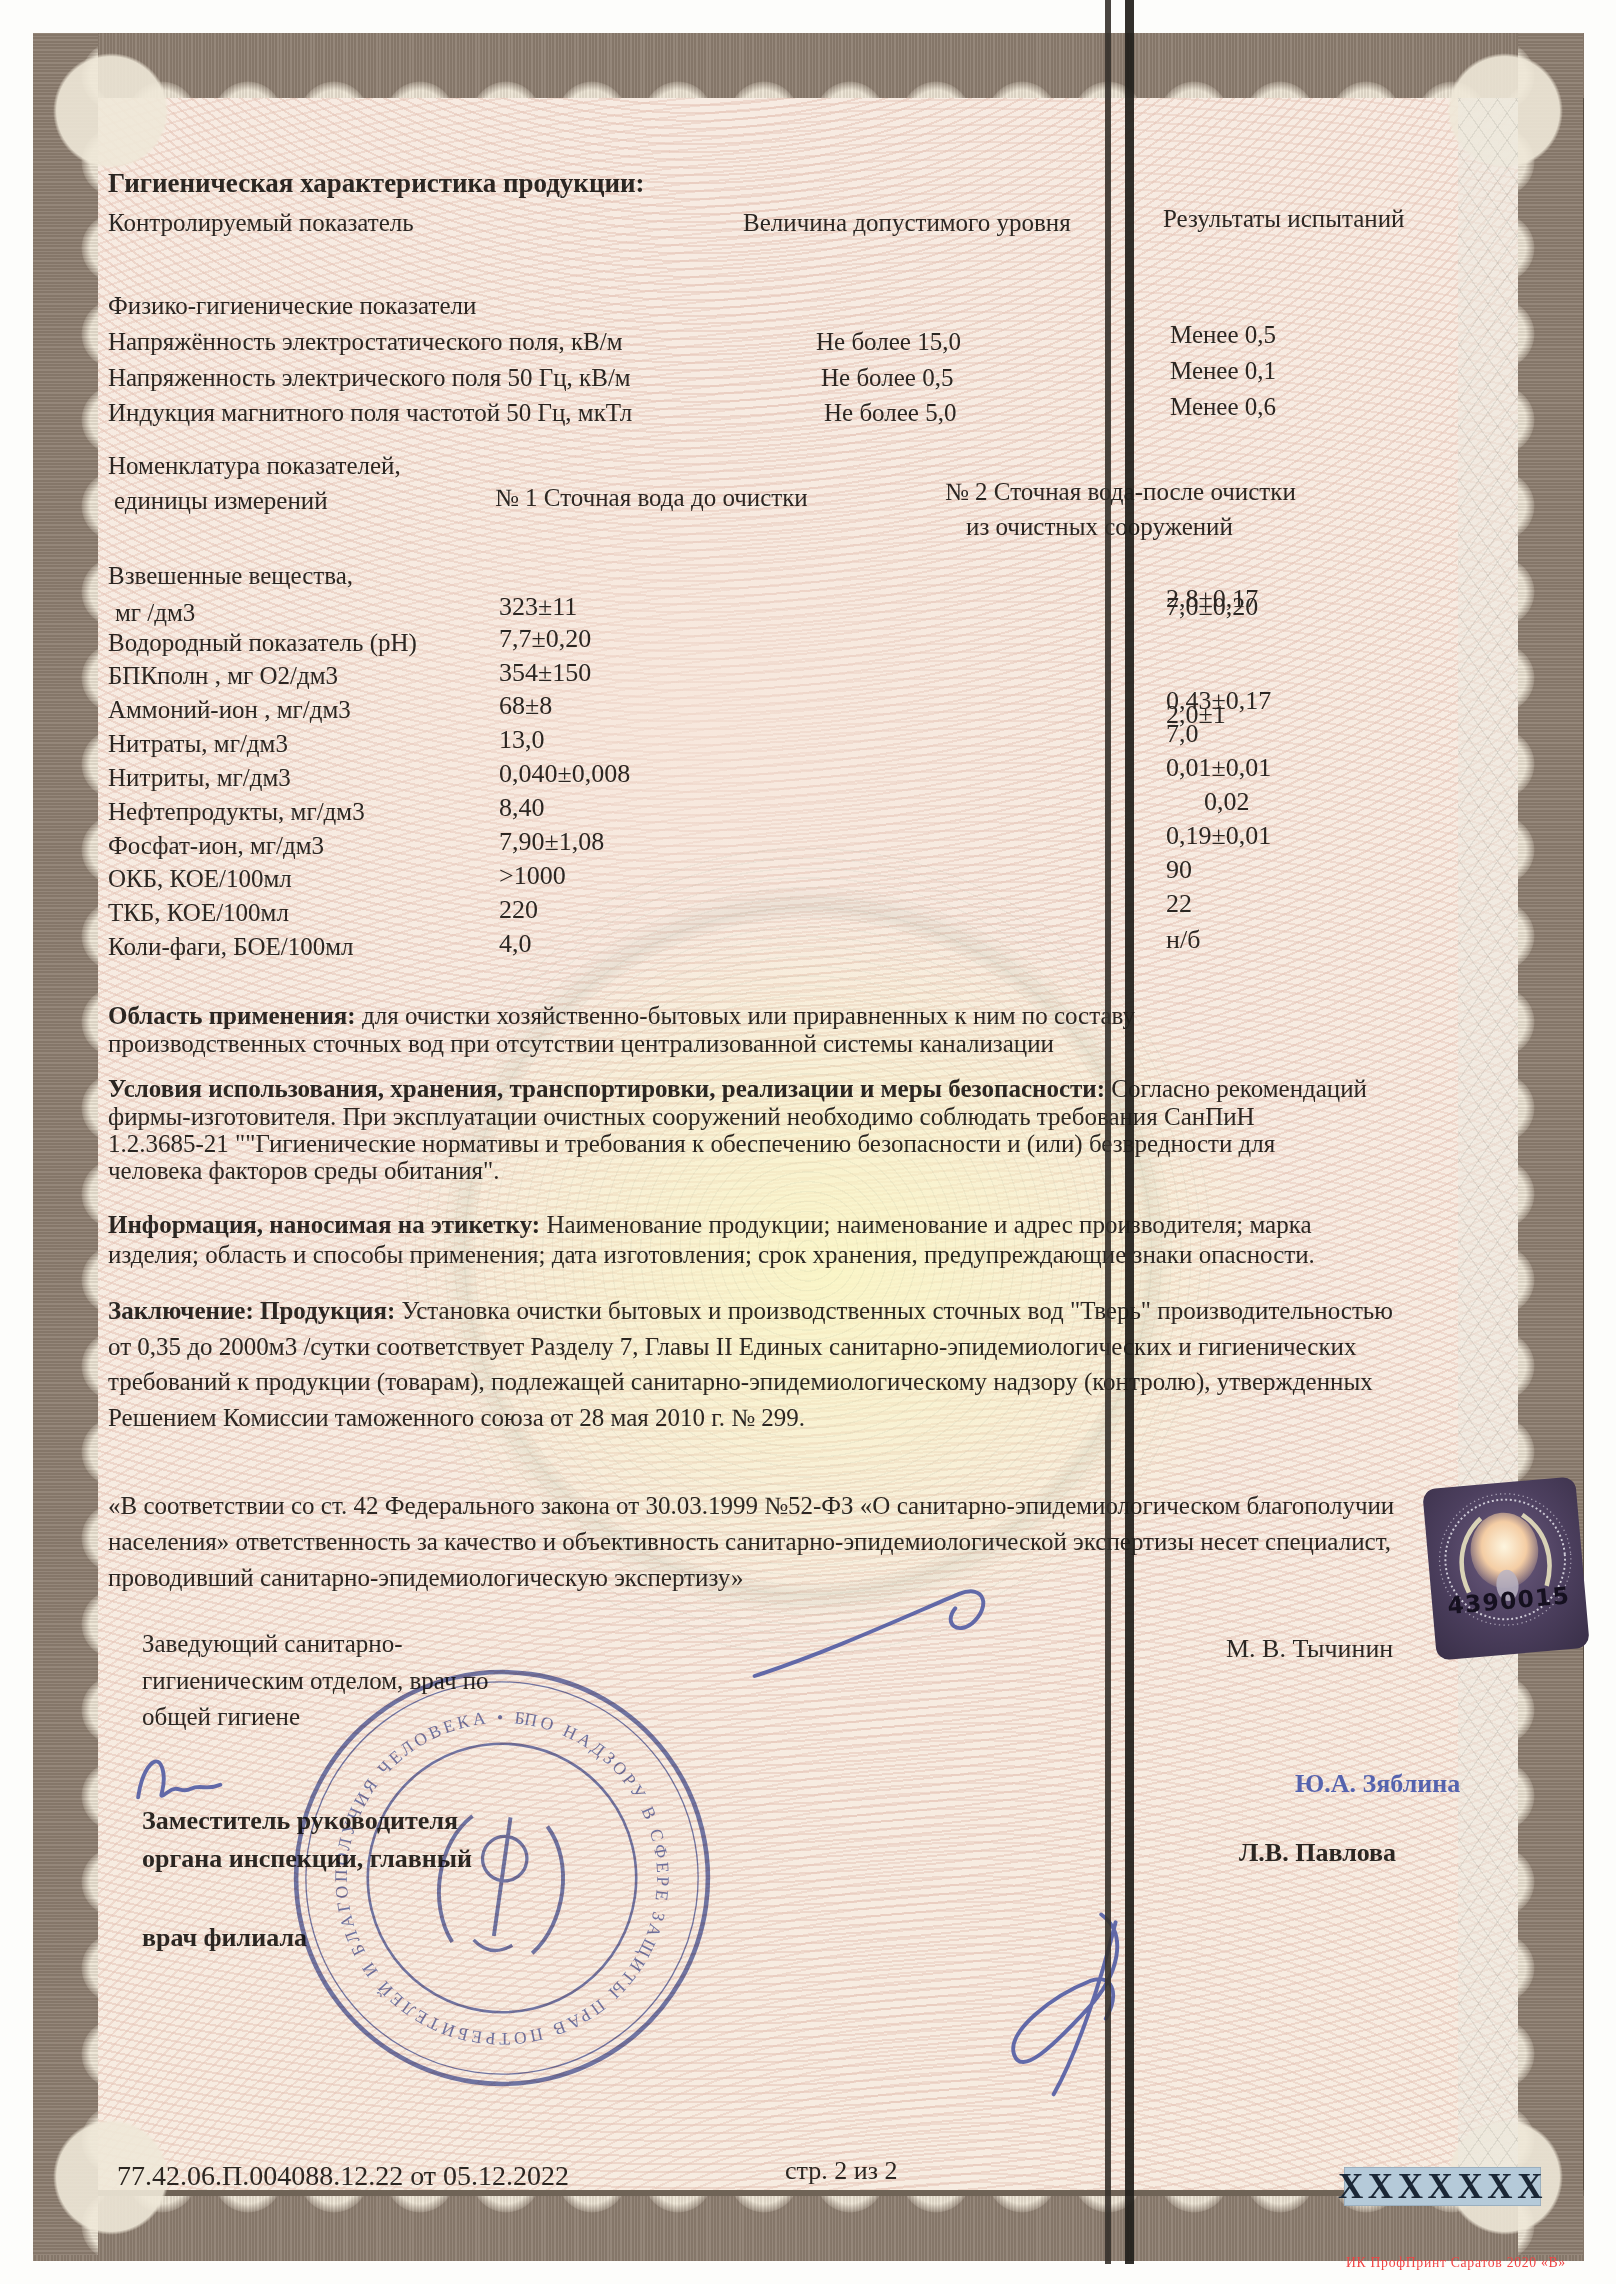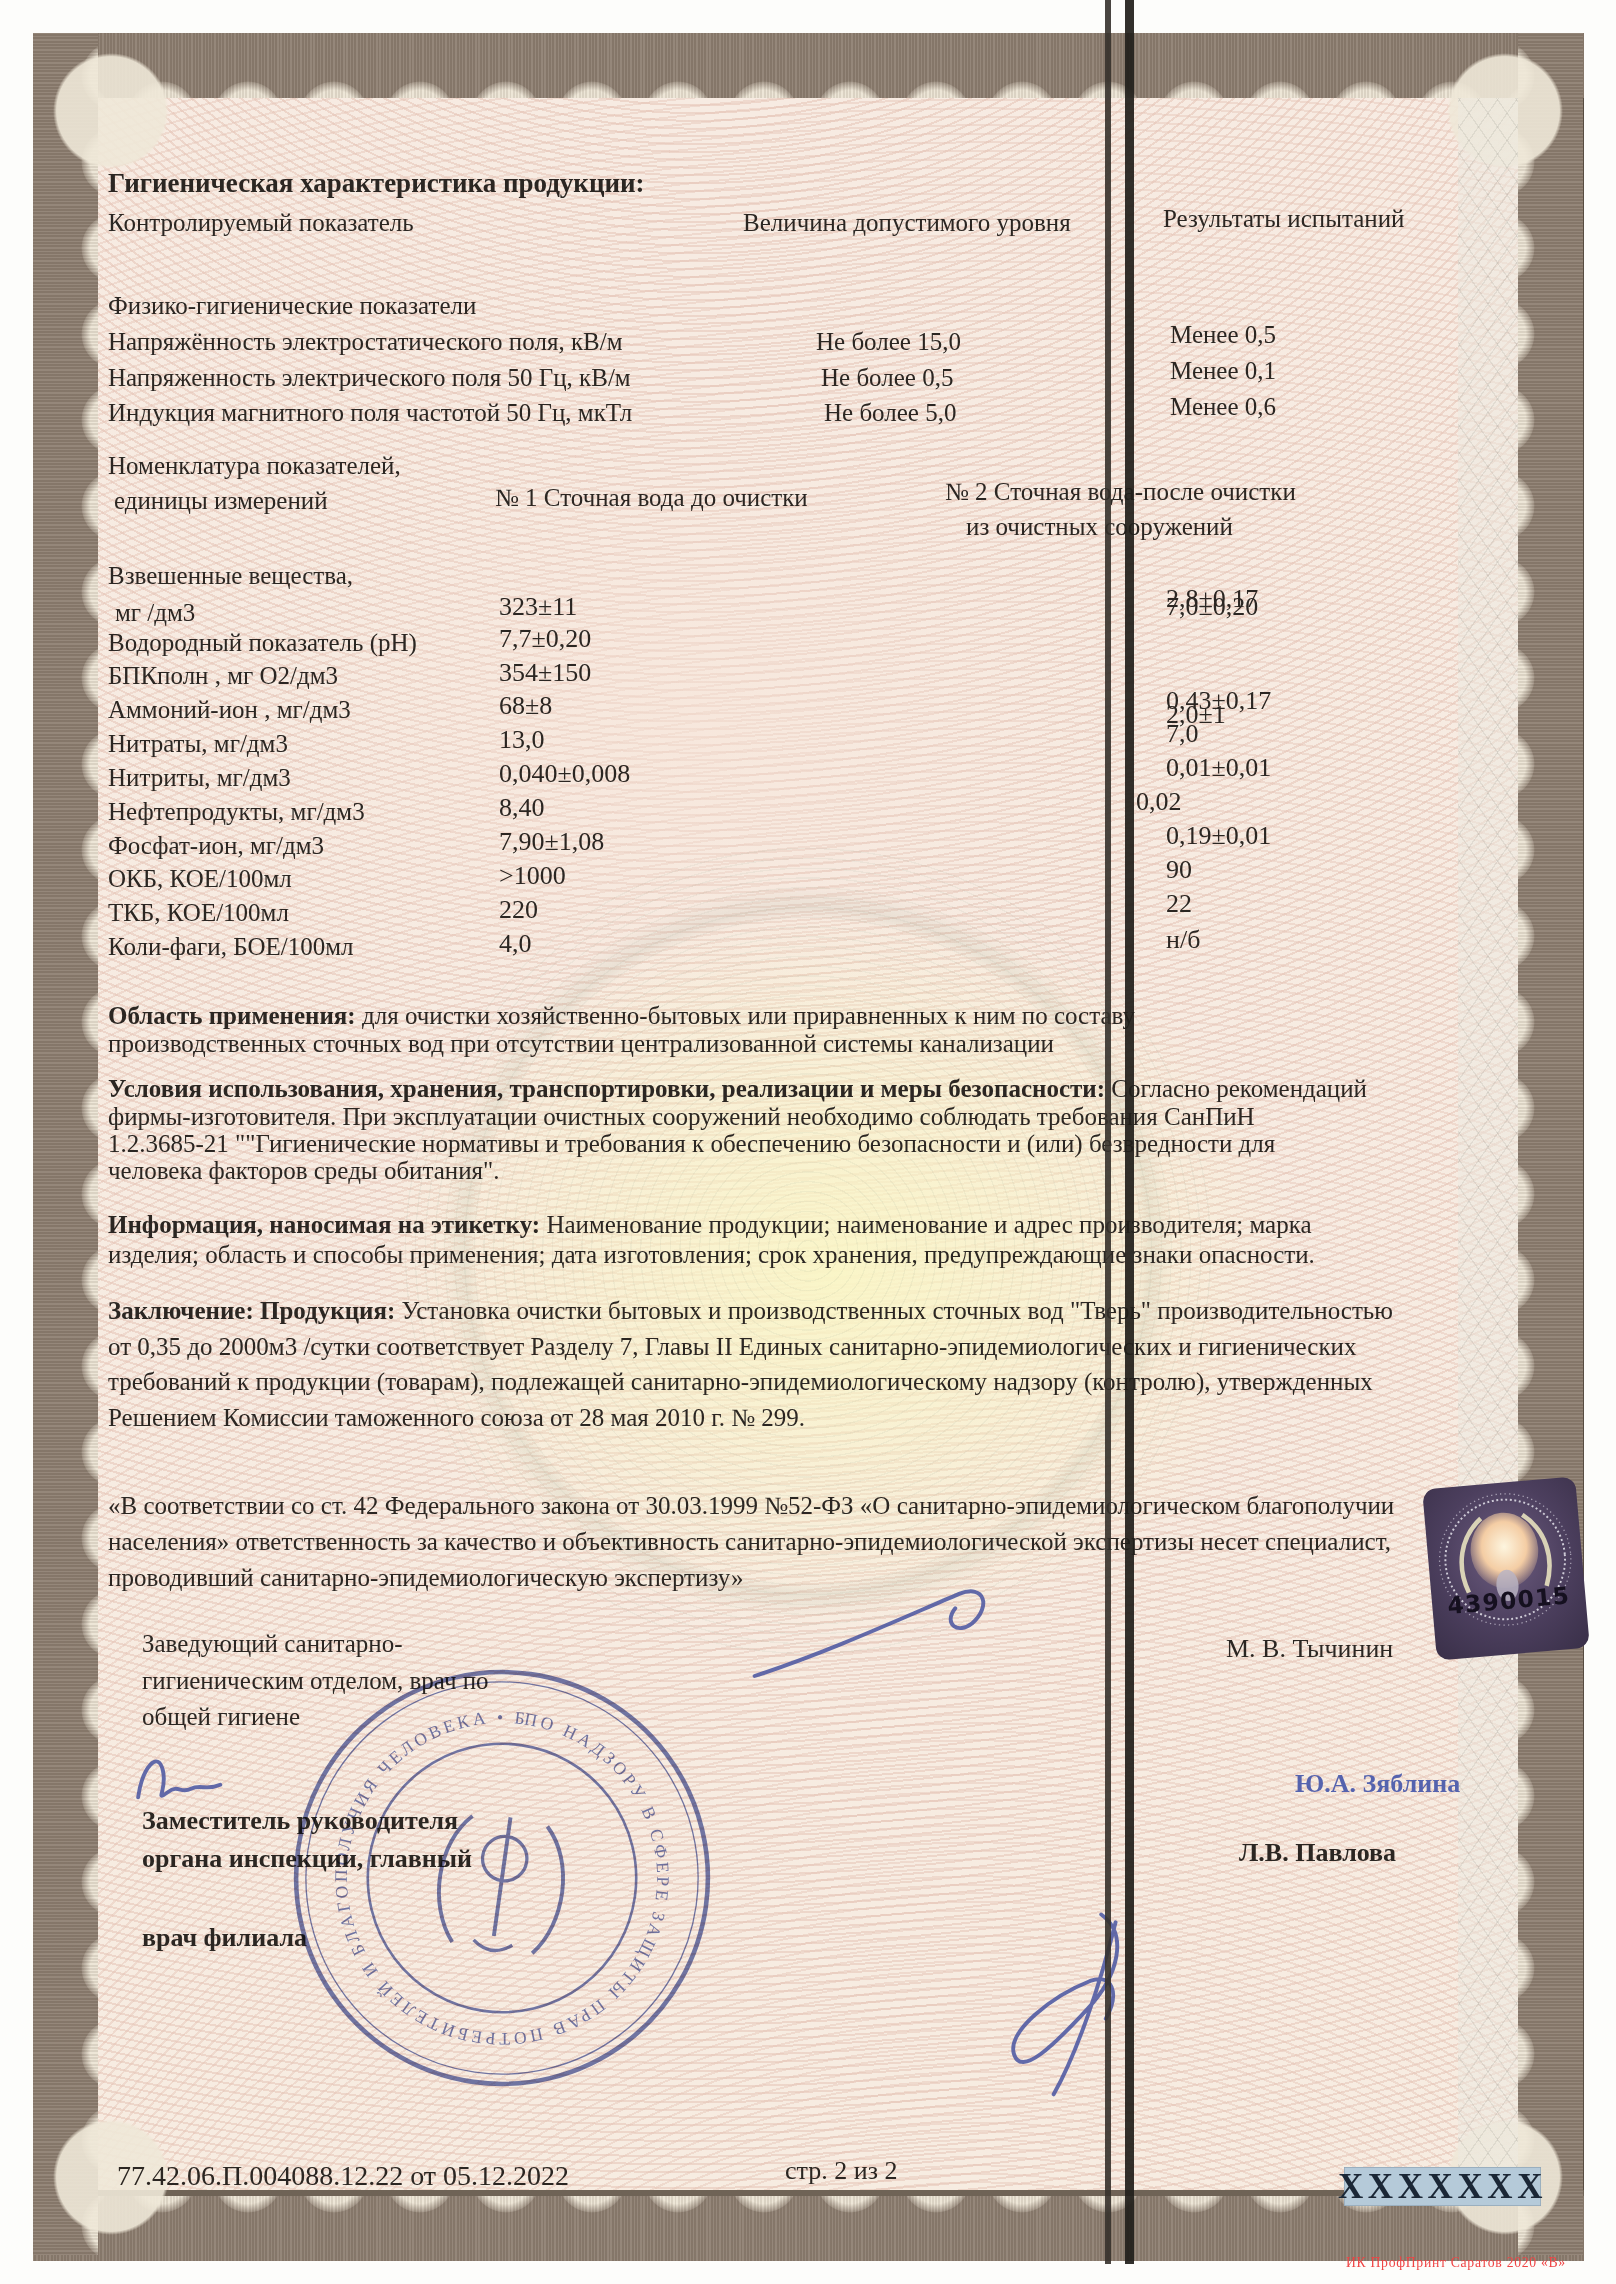--- a/index.html
+++ b/index.html
@@ -131,21 +131,21 @@
 <span class="t" style="left:108px;top:730px;">Нитраты,  мг/дм3</span>
 <span class="t val" style="left:499px;top:725px;">13,0</span>
 <span class="t val" style="left:1166px;top:719px;">7,0</span>
 
 <span class="t" style="left:108px;top:764px;">Нитриты,  мг/дм3</span>
 <span class="t val" style="left:499px;top:759px;">0,040±0,008</span>
 <span class="t val" style="left:1166px;top:753px;">0,01±0,01</span>
 
 <span class="t" style="left:108px;top:798px;">Нефтепродукты,  мг/дм3</span>
 <span class="t val" style="left:499px;top:793px;">8,40</span>
-<span class="t val" style="left:1136px;top:787px;">0,02</span>
+<span class="t val" style="left:1204px;top:787px;">0,02</span>
 
 <span class="t" style="left:108px;top:832px;">Фосфат-ион,  мг/дм3</span>
 <span class="t val" style="left:499px;top:827px;">7,90±1,08</span>
 <span class="t val" style="left:1166px;top:821px;">0,19±0,01</span>
 
 <span class="t" style="left:108px;top:865px;">ОКБ, КОЕ/100мл</span>
 <span class="t val" style="left:499px;top:861px;">&gt;1000</span>
 <span class="t val" style="left:1166px;top:855px;">90</span>
 
 <span class="t" style="left:108px;top:899px;">ТКБ, КОЕ/100мл</span>

